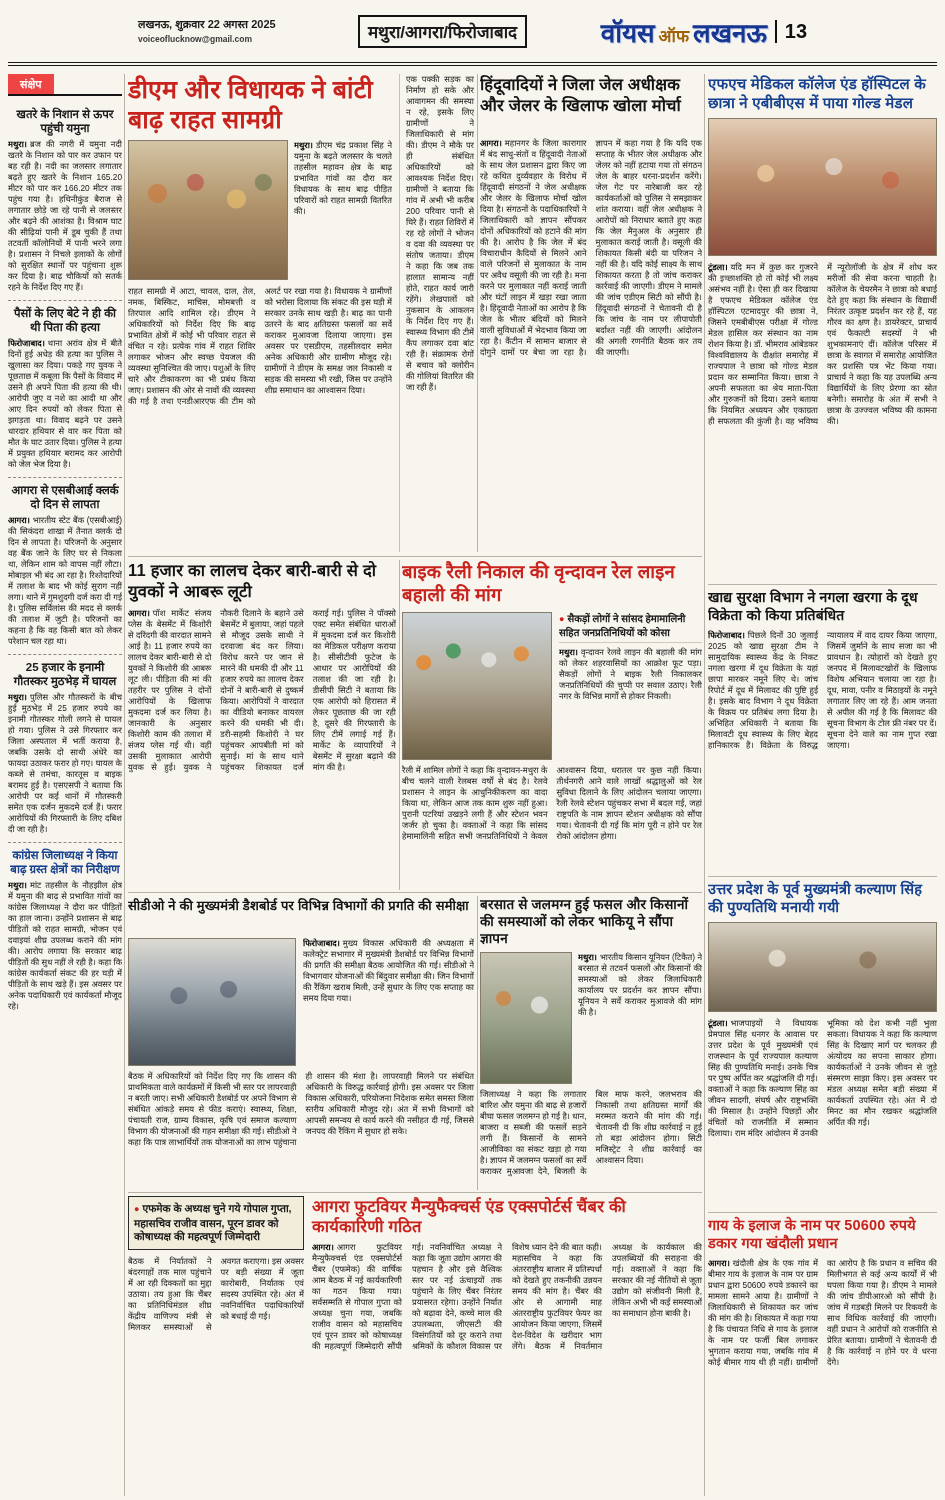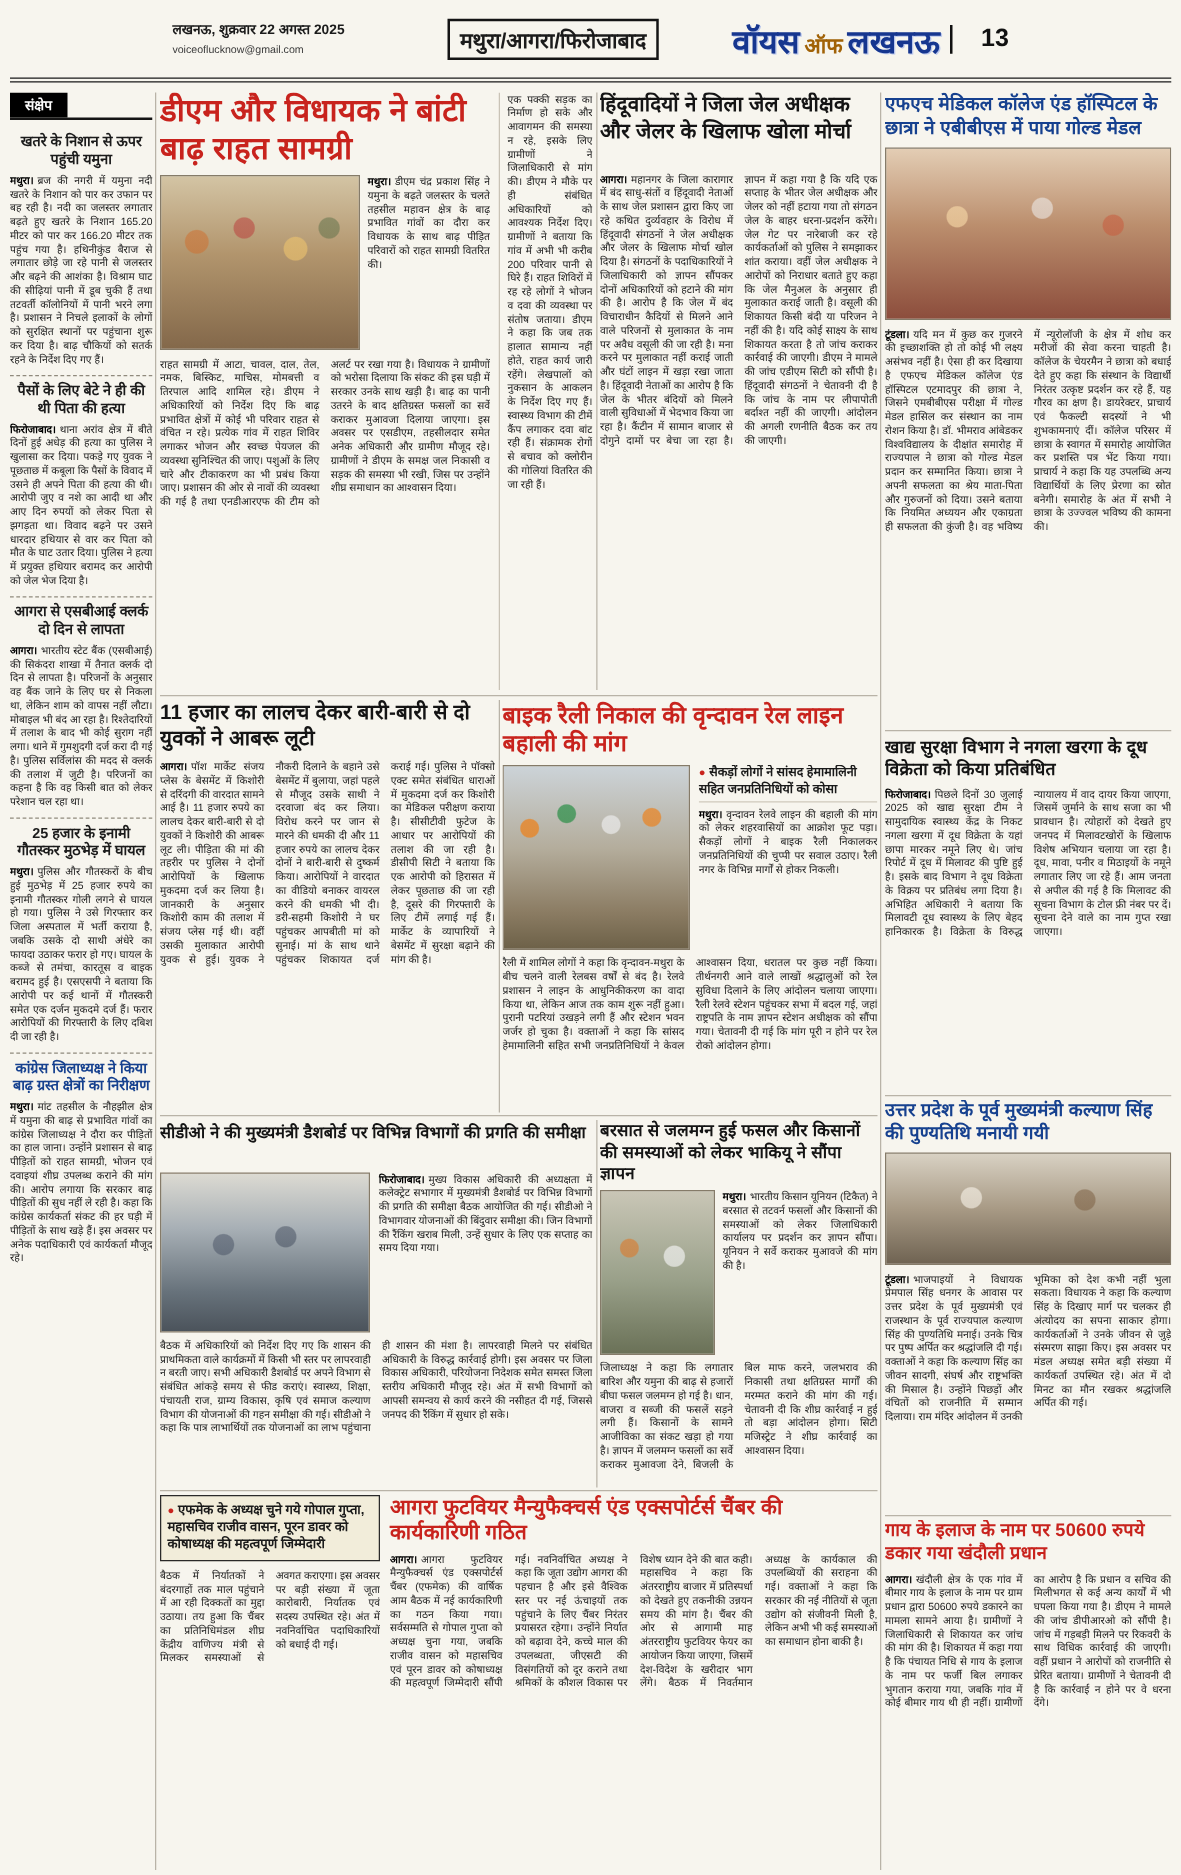--- a/index.html
+++ b/index.html
@@ -3,27 +3,27 @@
 <meta charset="utf-8">
 <style>
 *{margin:0;padding:0;box-sizing:border-box}
 body{background:#dcd9d0;font-family:"Liberation Sans",sans-serif}
 .page{position:relative;width:945px;height:1500px;margin:0 auto;background:#f7f5ee;color:#1b1b1b;overflow:hidden}
 .block{position:absolute;overflow:hidden}
 
 
 .hdr{position:absolute;left:8px;top:6px;width:929px;height:60px;display:flex;align-items:center;justify-content:center;border-bottom:4px double #1a1a1a;padding-bottom:5px}
 .hdr-left{font-size:11px;font-weight:700;line-height:15px;width:220px}
-.hdr-email{font-size:8.5px;font-weight:400;color:#3a3a3a}
+.hdr-email{font-size:8.5px;font-weight:700;color:#3a3a3a}
 .region-box{border:2px solid #141414;padding:3px 8px;font-size:17px;font-weight:700;white-space:nowrap}
 .hdr-right{display:flex;align-items:center;width:280px;justify-content:flex-end}
 .mast{display:flex;align-items:baseline}
 .mast-w1,.mast-w3{font-size:26px;font-weight:800;color:#16368f;text-shadow:1px 1px 0 #b9c6ec}
 .mast-w2{font-size:17px;font-weight:800;color:#a16207;margin:0 4px}
-.pageno{font-size:20px;font-weight:800;color:#111;border-left:2px solid #111;padding-left:23px;margin-left:8px}
+.pageno{font-size:20px;font-weight:800;color:#111;border-left:2px solid #111;padding-left:8px;margin-left:8px}
 
 
 .vrule{position:absolute;width:1px;background:#b9b3a7}
 .hrule{position:absolute;height:1px;background:#b9b3a7}
 
 
 .body{font-size:8.3px;line-height:11px;text-align:justify;color:#222}
 .dl{margin-right:3px;color:#000}
 .hl{font-weight:800;color:#141414;letter-spacing:.2px}
 .red{color:#c8231d}
@@ -31,21 +31,21 @@
 .cols2{column-count:2;column-gap:9px}
 .cols3{column-count:3;column-gap:9px}
 .cols4{column-count:4;column-gap:10px}
 .photo{border:1px solid #857b69;flex:none}
 .subhead{font-size:10px;line-height:13px;font-weight:700;color:#1a1a1a}
 .bullet{color:#c8231d;margin-right:3px;font-size:9px}
 
 
 .b-brief{left:8px;top:74px;width:114px;height:1422px}
 .brief-bar{border-bottom:2px solid #141414;margin-bottom:6px}
-.brief-title{display:inline-block;background:#000000;color:#fff;font-size:11px;font-weight:700;padding:2px 12px 3px}
+.brief-title{display:inline-block;background:#ef4444;color:#fff;font-size:11px;font-weight:700;padding:2px 12px 3px}
 .brief-item{padding:5px 0 7px;border-bottom:1px dashed #908a7d}
 .brief-item:last-child{border-bottom:0}
 .bh{font-size:11.5px;line-height:14px;text-align:center;margin-bottom:4px;font-weight:800}
 
 
 .b-dm{left:128px;top:74px;width:346px;height:478px}
 .dm-flex{display:flex;gap:7px;height:100%}
 .dm-main{flex:1;min-width:0;display:flex;flex-direction:column}
 .dm-h{font-size:25px;line-height:30px;margin-bottom:6px}
 .dm-row{display:flex;gap:6px;margin-bottom:6px}

